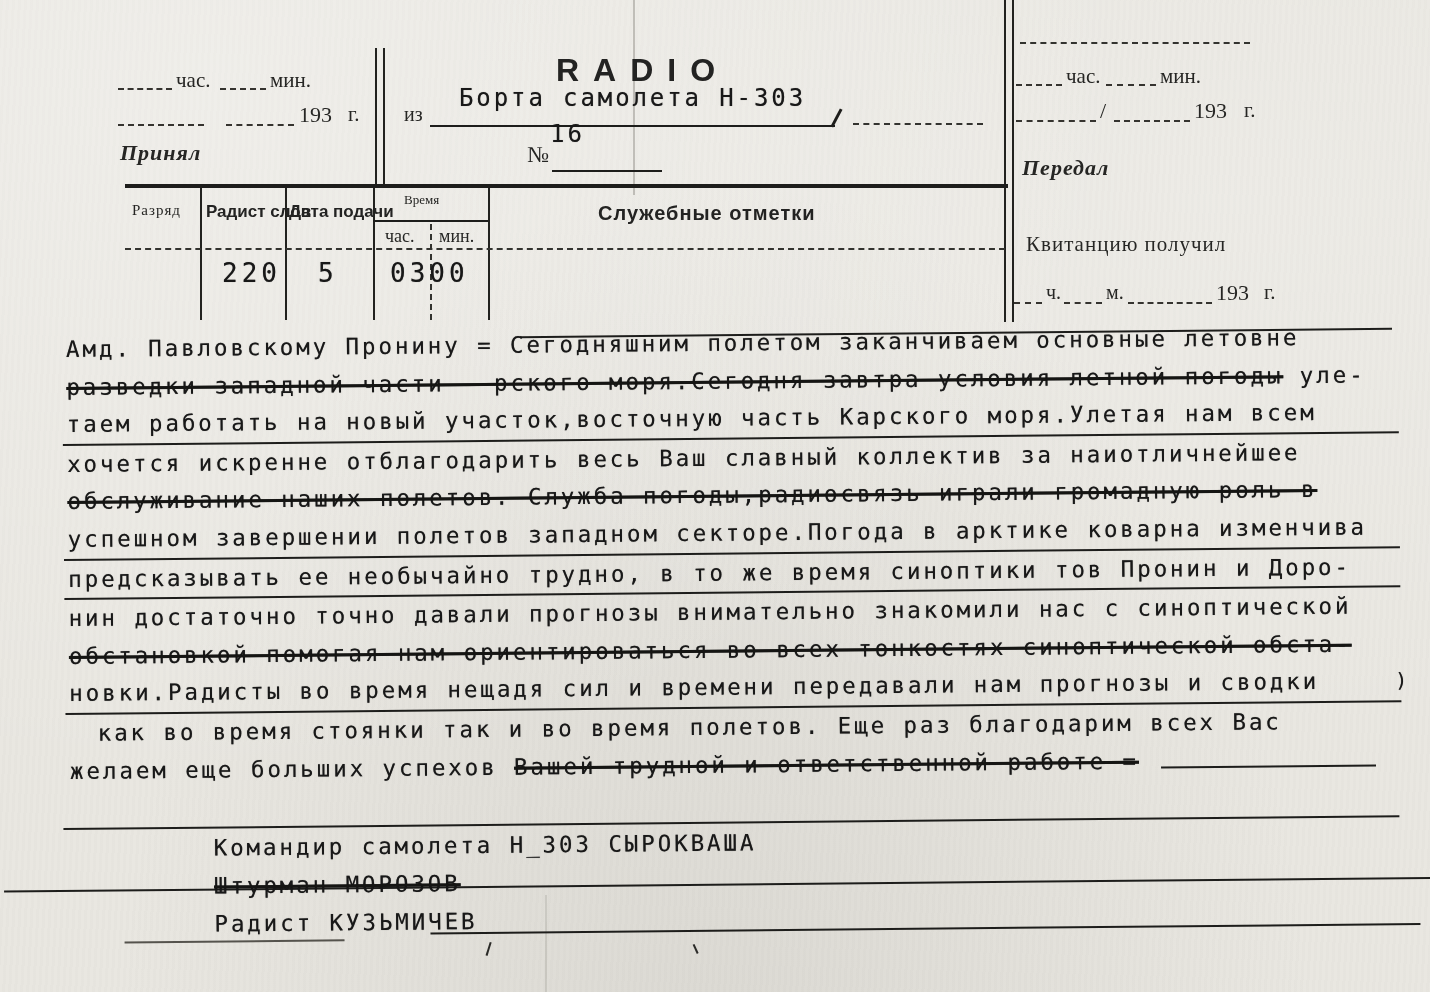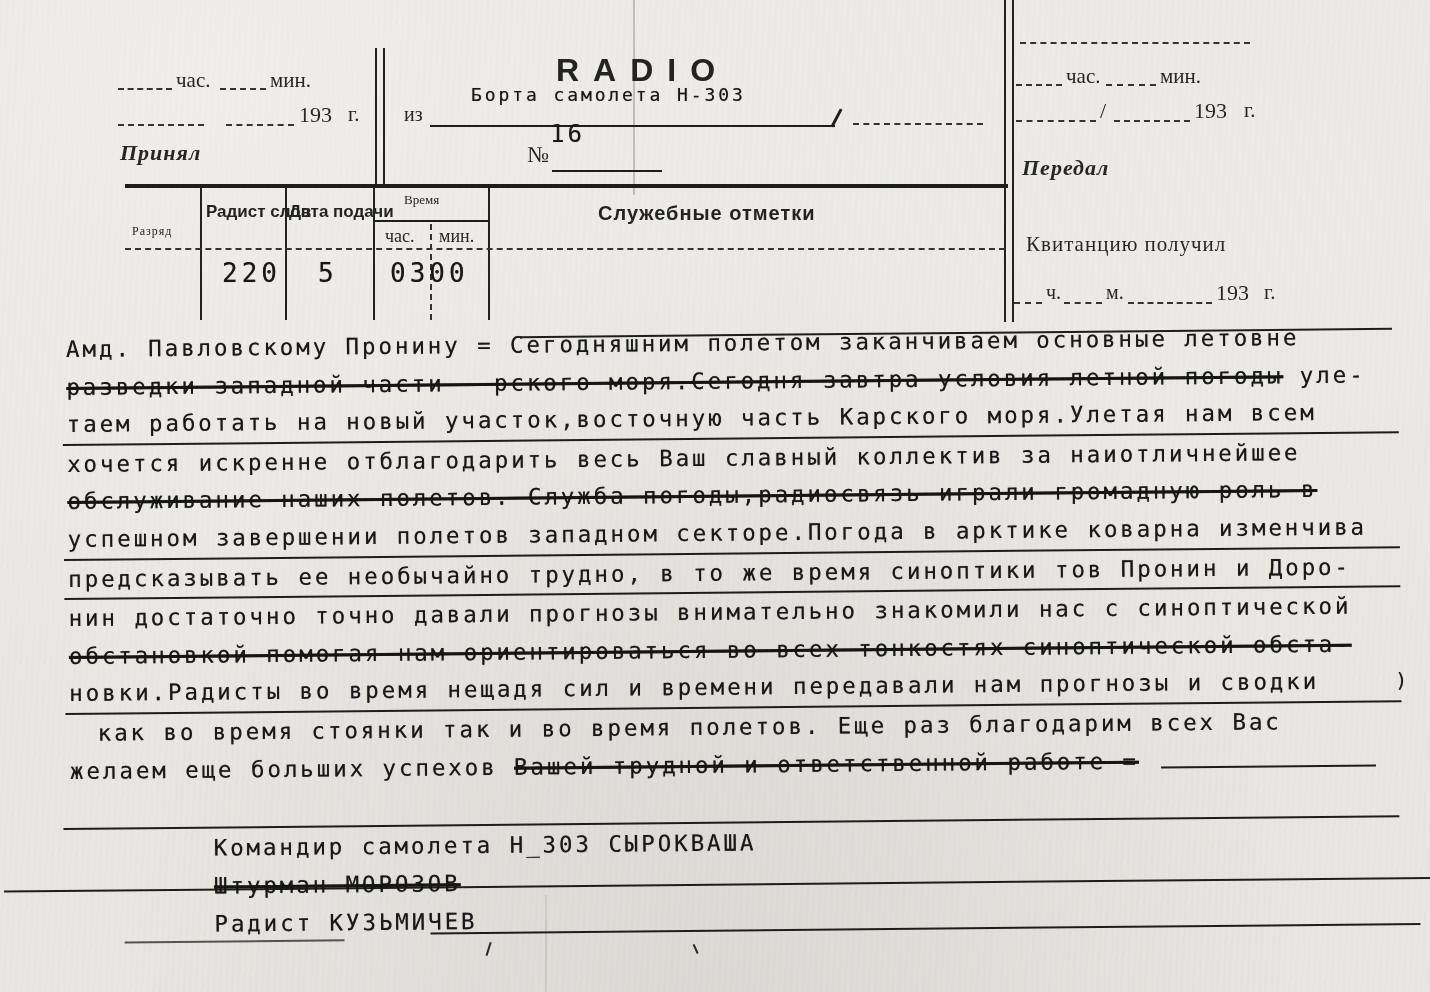--- a/index.html
+++ b/index.html
@@ -67,39 +67,39 @@
     <span class="abs lserif" style="left:270px;top:68px;font-size:21px;">мин.</span>
     <span class="blank dash abs" style="left:118px;top:110px;width:86px;"></span>
     <span class="blank dash abs" style="left:226px;top:110px;width:68px;"></span>
     <span class="abs lserif" style="left:299px;top:102px;font-size:22px;">193</span>
     <span class="abs lserif" style="left:348px;top:102px;font-size:21px;">г.</span>
     <span class="abs lserif ital" style="left:120px;top:140px;font-size:22px;letter-spacing:1px;">Принял</span>
   </div>
 
   <div class="abs" style="left:375px;top:0;width:630px;height:186px;">
     <span class="abs lbold" style="left:181px;top:52px;font-size:32px;letter-spacing:14px;">RADIO</span>
-    <span class="abs tw" style="left:84px;top:84px;font-size:18px;letter-spacing:2.9px;margin-left:12px;">Борта самолета Н-303</span>
+    <span class="abs tw" style="left:84px;top:84px;font-size:24px;letter-spacing:2.9px;">Борта самолета Н-303</span>
     <span class="abs lserif" style="left:29px;top:103px;font-size:20px;">из</span>
     <div class="hrule" style="left:55px;top:125px;width:405px;"></div>
     <div class="abs" style="left:460px;top:108px;width:3px;height:20px;background:#1d1d1b;transform:rotate(28deg);"></div>
     <div class="hrule dashed" style="left:478px;top:123px;width:130px;"></div>
     <span class="abs tw" style="left:175px;top:120px;font-size:24px;letter-spacing:3px;">16</span>
     <span class="abs lserif" style="left:152px;top:142px;font-size:23px;">№</span>
     <div class="hrule" style="left:177px;top:170px;width:110px;"></div>
   </div>
 
   <div class="hrule thick" style="left:125px;top:184px;width:883px;"></div>
 
   <div class="abs" style="left:0;top:186px;width:1008px;height:140px;">
     <div class="vline" style="left:200px;top:2px;height:132px;"></div>
     <div class="vline" style="left:285px;top:2px;height:132px;"></div>
     <div class="vline" style="left:373px;top:2px;height:132px;"></div>
     <div class="vline dash" style="left:430px;top:38px;height:96px;"></div>
     <div class="vline" style="left:488px;top:2px;height:132px;"></div>
-    <span class="abs lserif" style="left:132px;top:16px;font-size:12px;letter-spacing:1px;margin-top:22px;">Разряд</span>
+    <span class="abs lserif" style="left:132px;top:16px;font-size:15px;letter-spacing:1px;">Разряд</span>
     <span class="abs lbold" style="left:206px;top:16px;font-size:17px;">Радист слов</span>
     <span class="abs lbold" style="left:289px;top:16px;font-size:17px;">Дата подачи</span>
     <span class="abs lserif" style="left:404px;top:6px;font-size:13px;">Время</span>
     <div class="hrule" style="left:373px;top:34px;width:115px;"></div>
     <span class="abs lserif" style="left:385px;top:40px;font-size:18px;">час.</span>
     <span class="abs lserif" style="left:439px;top:40px;font-size:18px;">мин.</span>
     <span class="abs lbold" style="left:598px;top:16px;font-size:20px;letter-spacing:1px;">Служебные отметки</span>
     <div class="hrule dashed" style="left:125px;top:62px;width:880px;"></div>
     <span class="cell tw" style="left:222px;top:72px;">220</span>
     <span class="cell tw" style="left:318px;top:72px;">5</span>

